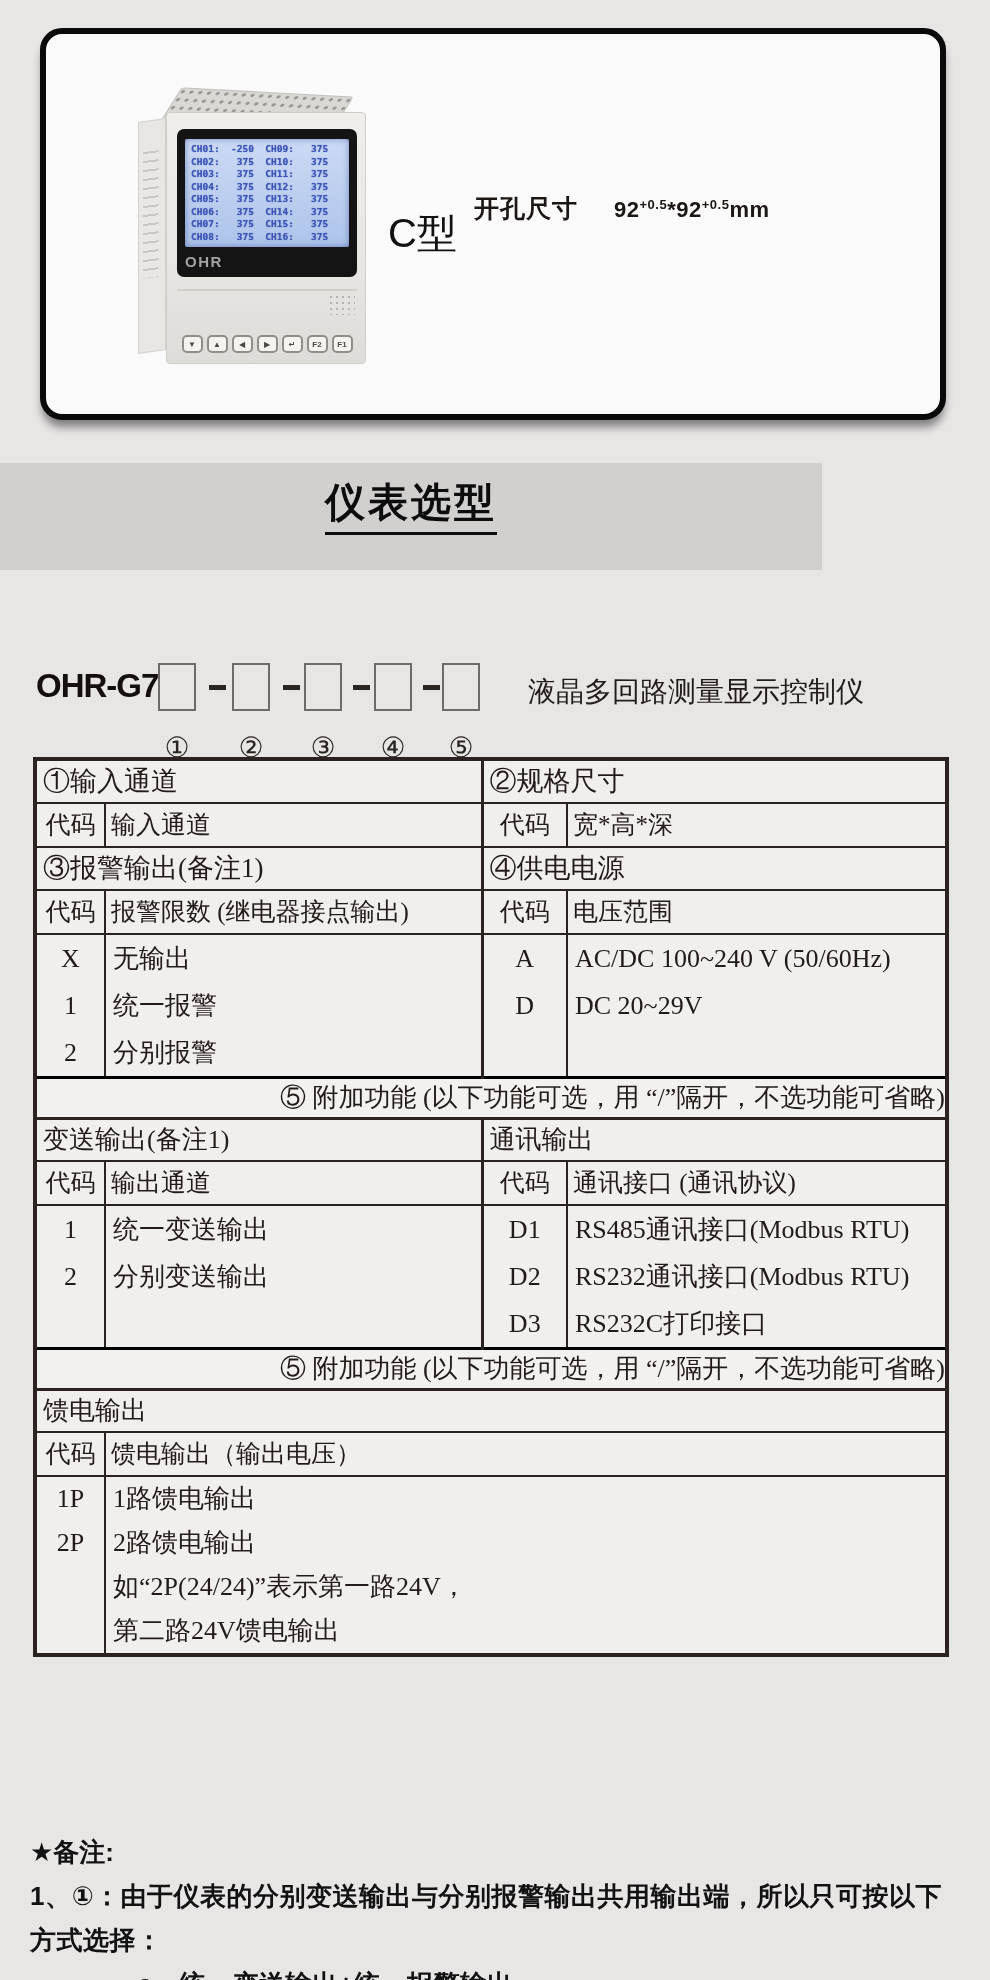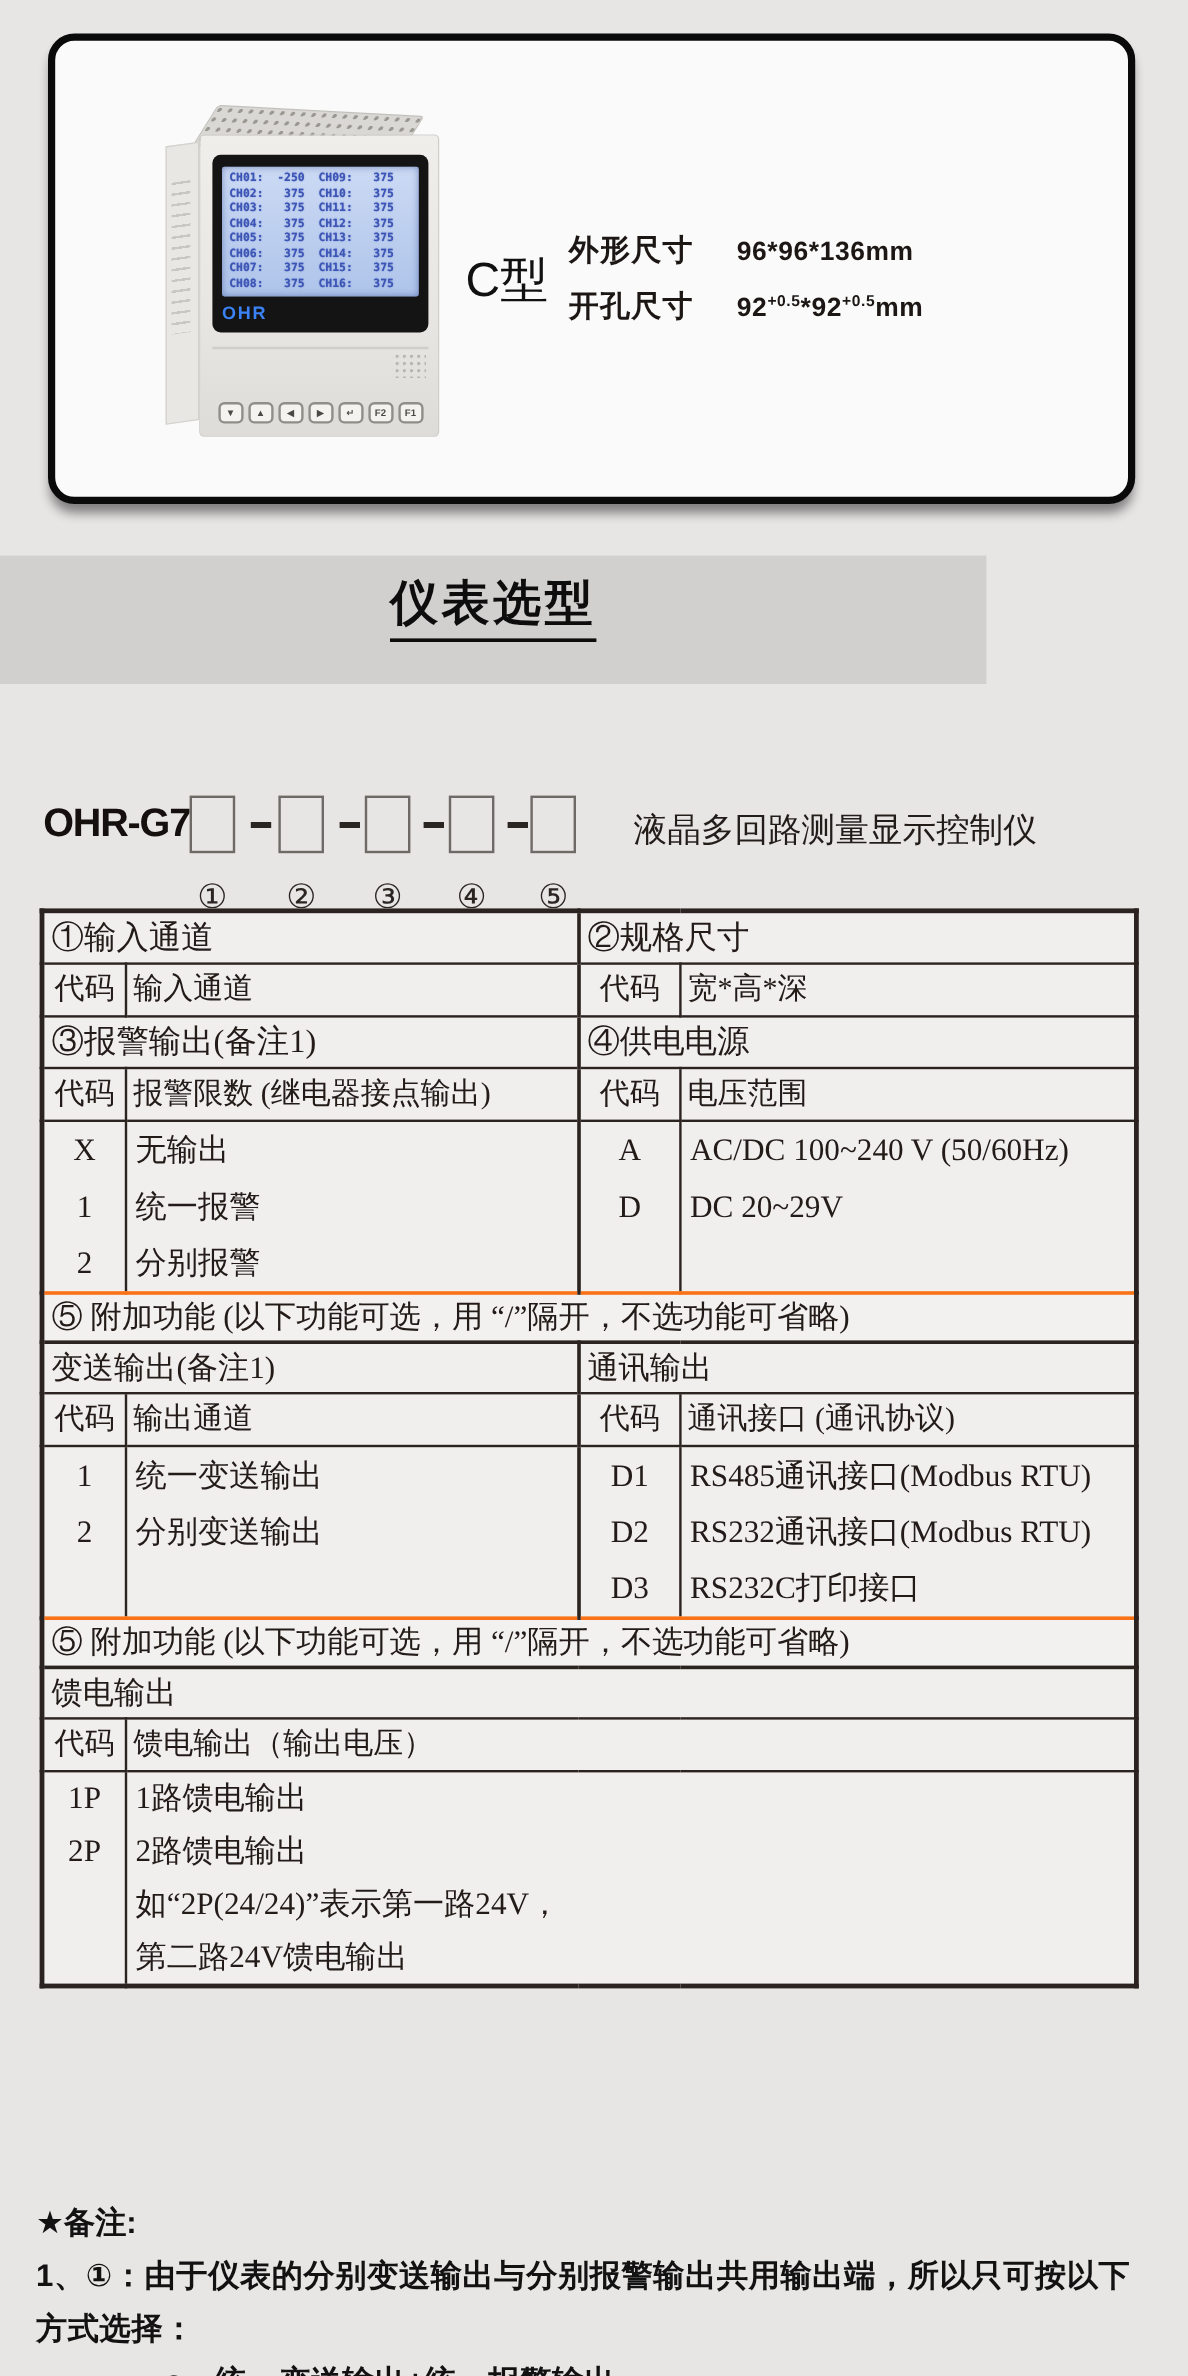--- a/index.html
+++ b/index.html
@@ -42,21 +42,21 @@
   .lcd {
     width:100%; height:108px; border-radius:2px; overflow:hidden;
     background:linear-gradient(180deg,#ccdaf4 0%,#aec4ea 100%);
     box-shadow:inset 0 0 6px rgba(30,60,140,.5);
     font-family:"DejaVu Sans Mono","Liberation Mono",monospace;
     font-size:9.5px; line-height:12.5px; font-weight:bold;
     color:#3d55b5; text-shadow:0 0 1px rgba(60,85,185,.8);
     white-space:pre; padding:4px 6px;
   }
   .ohr-logo {
-    margin-top:6px; color:#3b82f6; font-weight:bold; font-size:15px;
+    margin-top:6px; color:#a3a3a3; font-weight:bold; font-size:15px;
     letter-spacing:1.5px; font-family:"Liberation Sans",sans-serif;
   }
   .dev-dots {
     position:absolute; right:10px; top:182px; width:26px; height:20px;
     background-image:radial-gradient(circle at 2px 2px,#b5b4b0 1.2px,transparent 1.5px);
     background-size:6px 6px;
   }
   .dev-slit { position:absolute; left:10px; top:176px; width:180px; height:2px; background:#cfcec9; }
   .btn-row {
     position:absolute; left:8px; bottom:10px; width:184px;
@@ -119,23 +119,24 @@
   .sec-h td { font-size:27px; height:43px; line-height:41px; padding-left:6px; white-space:nowrap; }
   .sub-h td { font-size:25px; height:44px; line-height:42px; white-space:nowrap; }
   .sub-h td.code-col { text-align:center; padding:0; }
   .sub-h td.desc-col { padding-left:5px; }
   td.mid { border-left:3px solid #2b2320; }
   .body-td { padding:0; }
   .body-line { height:47px; line-height:47px; font-size:26px; white-space:nowrap; }
   .code-col .body-line { text-align:center; }
   .desc-col .body-line { padding-left:7px; }
   .full-row td {
-    border-top:3px solid #f97316; border-bottom:3px solid #2b2320;
+    border-top:3px solid #000000; border-bottom:3px solid #2b2320;
     font-size:26px; height:41px; line-height:38px; padding-left:6px; white-space:nowrap;
     background:#f3f1f0;
+    text-align:right;
   }
   .plain-row td { font-size:26px; height:42px; line-height:40px; padding-left:6px; white-space:nowrap; }
   .last-body .body-line { height:44px; line-height:44px; }
 
   
   .notes { position:absolute; left:30px; top:1830px; width:940px; font-weight:bold; color:#131212; }
   .note-title { font-size:26px; height:44px; line-height:44px; }
   .note-line { font-size:26px; height:44px; line-height:44px; letter-spacing:.5px; }
   .note-indent { padding-left:108px; }
 </style>
@@ -171,24 +172,20 @@
           <div class="dev-btn">F2</div>
           <div class="dev-btn">F1</div>
         </div>
       </div>
     </div>
 
     <div class="type-label">C型</div>
 
     <div class="dims">
       <div class="dim-row">
-        <span class="dim-label">外形尺寸</span>
-        <span class="dim-value">96*96*136mm</span>
-      </div>
-      <div class="dim-row">
         <span class="dim-label">开孔尺寸</span>
         <span class="dim-value">
           <span>92</span><span class="sup">+0.5</span><span>*92</span><span class="sup">+0.5</span><span>mm</span>
         </span>
       </div>
     </div>
   </div>
 
   <div class="banner">
     <div class="banner-title">仪表选型</div>

